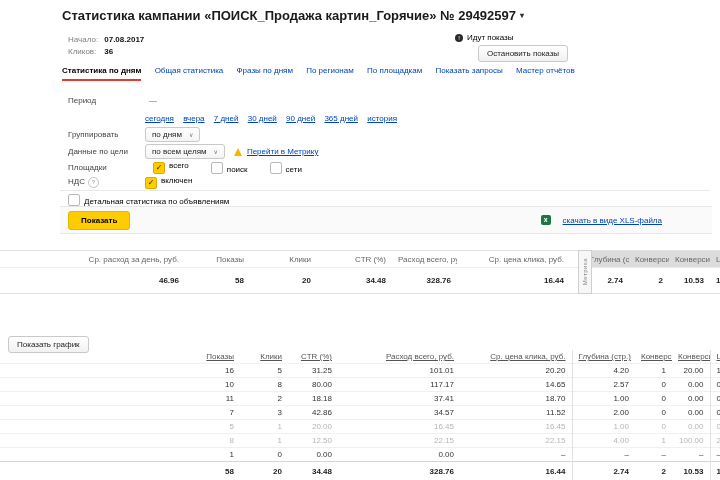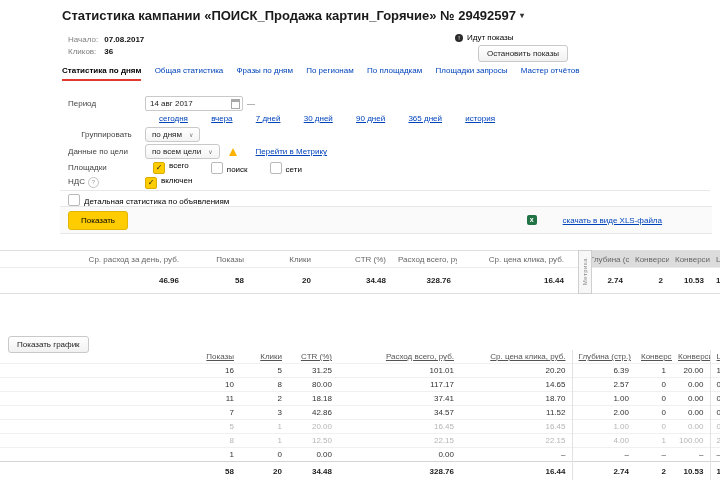--- a/index.html
+++ b/index.html
@@ -1,19 +1,19 @@
 <!DOCTYPE html>
 <html><head>
 <meta charset="utf-8">
 <style>
   html,body{margin:0;padding:0;}
   body{width:720px;height:480px;position:relative;overflow:hidden;background:#fff;
        font-family:"Liberation Sans",sans-serif;color:#000;}
   .abs{position:absolute;}
-  a,.link{color:#0044bb;text-decoration:underline;cursor:pointer;margin-left:14px;}
+  a,.link{color:#0044bb;text-decoration:underline;cursor:pointer;}
 
   
   .title{left:62px;top:8px;font-size:13px;font-weight:bold;color:#1a1a1a;white-space:nowrap;}
   .title .caret{font-size:8px;color:#333;margin-left:4px;vertical-align:2px;cursor:pointer;}
   .meta{left:68px;top:34px;font-size:8px;line-height:12px;}
   .meta .lbl{display:inline-block;width:34px;color:#808080;}
   .meta .val{font-weight:bold;color:#111;}
   .status{left:455px;top:33px;font-size:8px;display:flex;align-items:center;gap:4px;}
   .dot{width:8px;height:8px;border-radius:50%;background:#2b2b2b;color:#fff;font-size:6px;
        line-height:8px;text-align:center;display:inline-block;}
@@ -47,21 +47,21 @@
   .cbgroup span.opt{margin-right:14px;padding-left:8px;}
   .metrika-ico{width:0;height:0;border-left:4px solid transparent;border-right:4px solid transparent;
        border-bottom:8px solid #ffb200;display:inline-block;margin:0 5px 0 9px;}
   .info{display:inline-block;width:9px;height:9px;border:1px solid #c2c2c2;border-radius:50%;
         color:#9a9a9a;font-size:6px;line-height:9px;text-align:center;margin-left:3px;}
   .hr{left:60px;width:650px;border-top:1px solid #e8e8e8;}
   .actions{left:60px;top:206px;width:652px;height:26px;background:#fafafa;
            border-top:1px solid #e8e8e8;border-bottom:1px solid #e8e8e8;
            display:flex;align-items:center;justify-content:space-between;}
   .show-btn{margin-left:8px;background:#ffcc00;border:1px solid #e3b505;border-radius:3px;
-            font-size:8px;font-weight:normal;padding:4px 12px;cursor:pointer;font-family:inherit;}
+            font-size:8px;font-weight:bold;padding:4px 12px;cursor:pointer;font-family:inherit;}
   .xls{margin-right:50px;font-size:8px;display:flex;align-items:center;gap:12px;}
   .xls-ico{width:10px;height:10px;background:#217346;border-radius:2px;color:#fff;font-size:7px;
            font-weight:bold;line-height:10px;text-align:center;display:inline-block;}
 
   
   table{border-collapse:collapse;table-layout:fixed;font-size:8px;}
   th,td{padding:0 6px;text-align:right;white-space:nowrap;overflow:hidden;font-weight:normal;}
   .sum{left:0;top:250px;width:790px;border-top:1px solid #e0e0e0;}
   .sum thead th{height:16px;color:#666;border-bottom:1px solid #ececec;}
   .sum tbody td{height:25px;font-weight:bold;color:#222;border-bottom:1px solid #e0e0e0;}
@@ -100,55 +100,51 @@
   <span>Идут показы</span>
 </div>
 <button class="abs btn stop-btn">Остановить показы</button>
 
 <nav class="abs tabs">
   <span class="tab active">Статистика по дням</span>
   <span class="tab">Общая статистика</span>
   <span class="tab">Фразы по дням</span>
   <span class="tab">По регионам</span>
   <span class="tab">По площадкам</span>
-  <span class="tab">Площадки запросы</span>
+  <span class="tab">Показать запросы</span>
   <span class="tab">Мастер отчётов</span>
 </nav>
 
 <div class="frow" style="top:96px;">
   <span class="flabel">Период</span>
-  <span class="dwrap">
-    <input class="dinput" readonly="" value="14 авг 2017" style="">
-    <span class="cal"></span>
-  </span>
   <span class="dash">—</span>
 </div>
 
 <div class="abs qlinks">
   <a>сегодня</a>
   <a>вчера</a>
   <a>7 дней</a>
   <a>30 дней</a>
   <a>90 дней</a>
   <a>365 дней</a>
   <a>история</a>
 </div>
 
-<div class="frow" style="top:127px;text-align:center;">
+<div class="frow" style="top:127px;">
   <span class="flabel">Группировать</span>
   <span class="select">
     <span>по дням</span>
     <span class="chev">∨</span>
   </span>
 </div>
 
 <div class="frow" style="top:144px;">
   <span class="flabel">Данные по цели</span>
   <span class="select">
-    <span>по всем цели</span>
+    <span>по всем целям</span>
     <span class="chev">∨</span>
   </span>
   <span class="metrika-ico"></span>
   <a>Перейти в Метрику</a>
 </div>
 
 <div class="frow cbgroup" style="top:161px;">
   <span class="flabel">Площадки</span>
   <span class="opt"><span class="cb checked"><span class="tick">✓</span></span><span>всего</span></span>
   <span class="opt"><span class="cb"></span><span>поиск</span></span>
@@ -253,21 +249,21 @@
   </tr>
     </thead>
   <tbody>
       <tr>
         <td></td>
         <td>16</td>
         <td>5</td>
         <td>31.25</td>
         <td>101.01</td>
         <td>20.20</td>
-        <td>6.39</td>
+        <td>4.20</td>
         <td>1</td>
         <td>20.00</td>
         <td>101.01</td>
       </tr>
       <tr>
         <td></td>
         <td>10</td>
         <td>8</td>
         <td>80.00</td>
         <td>117.17</td>

